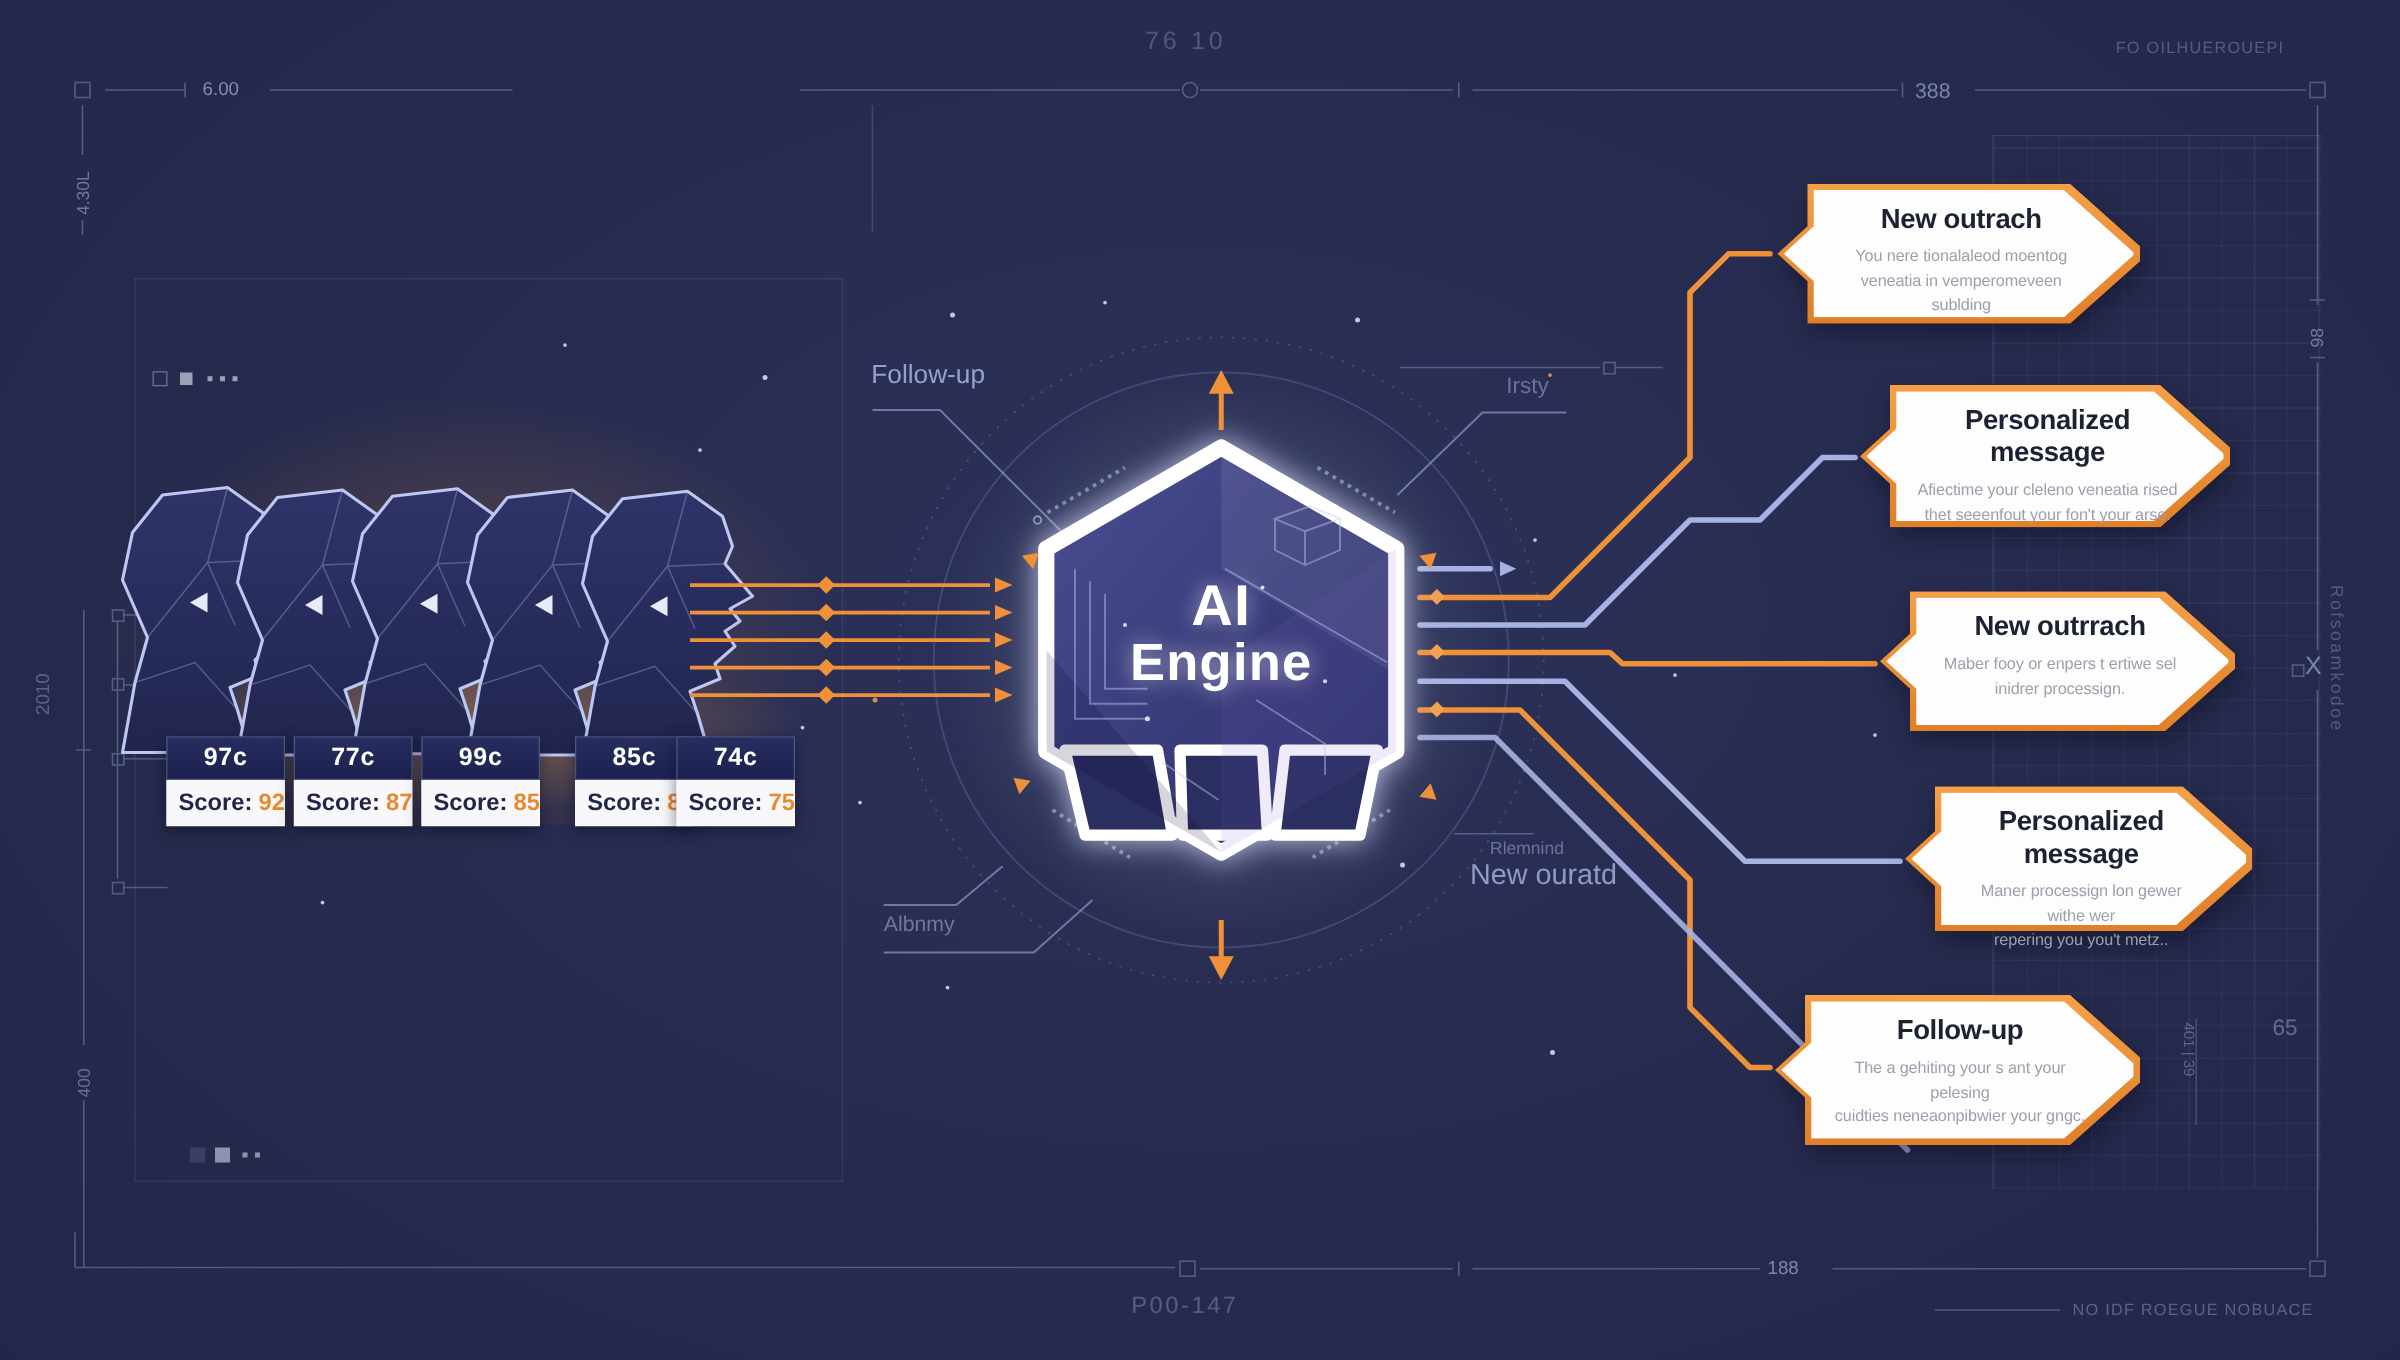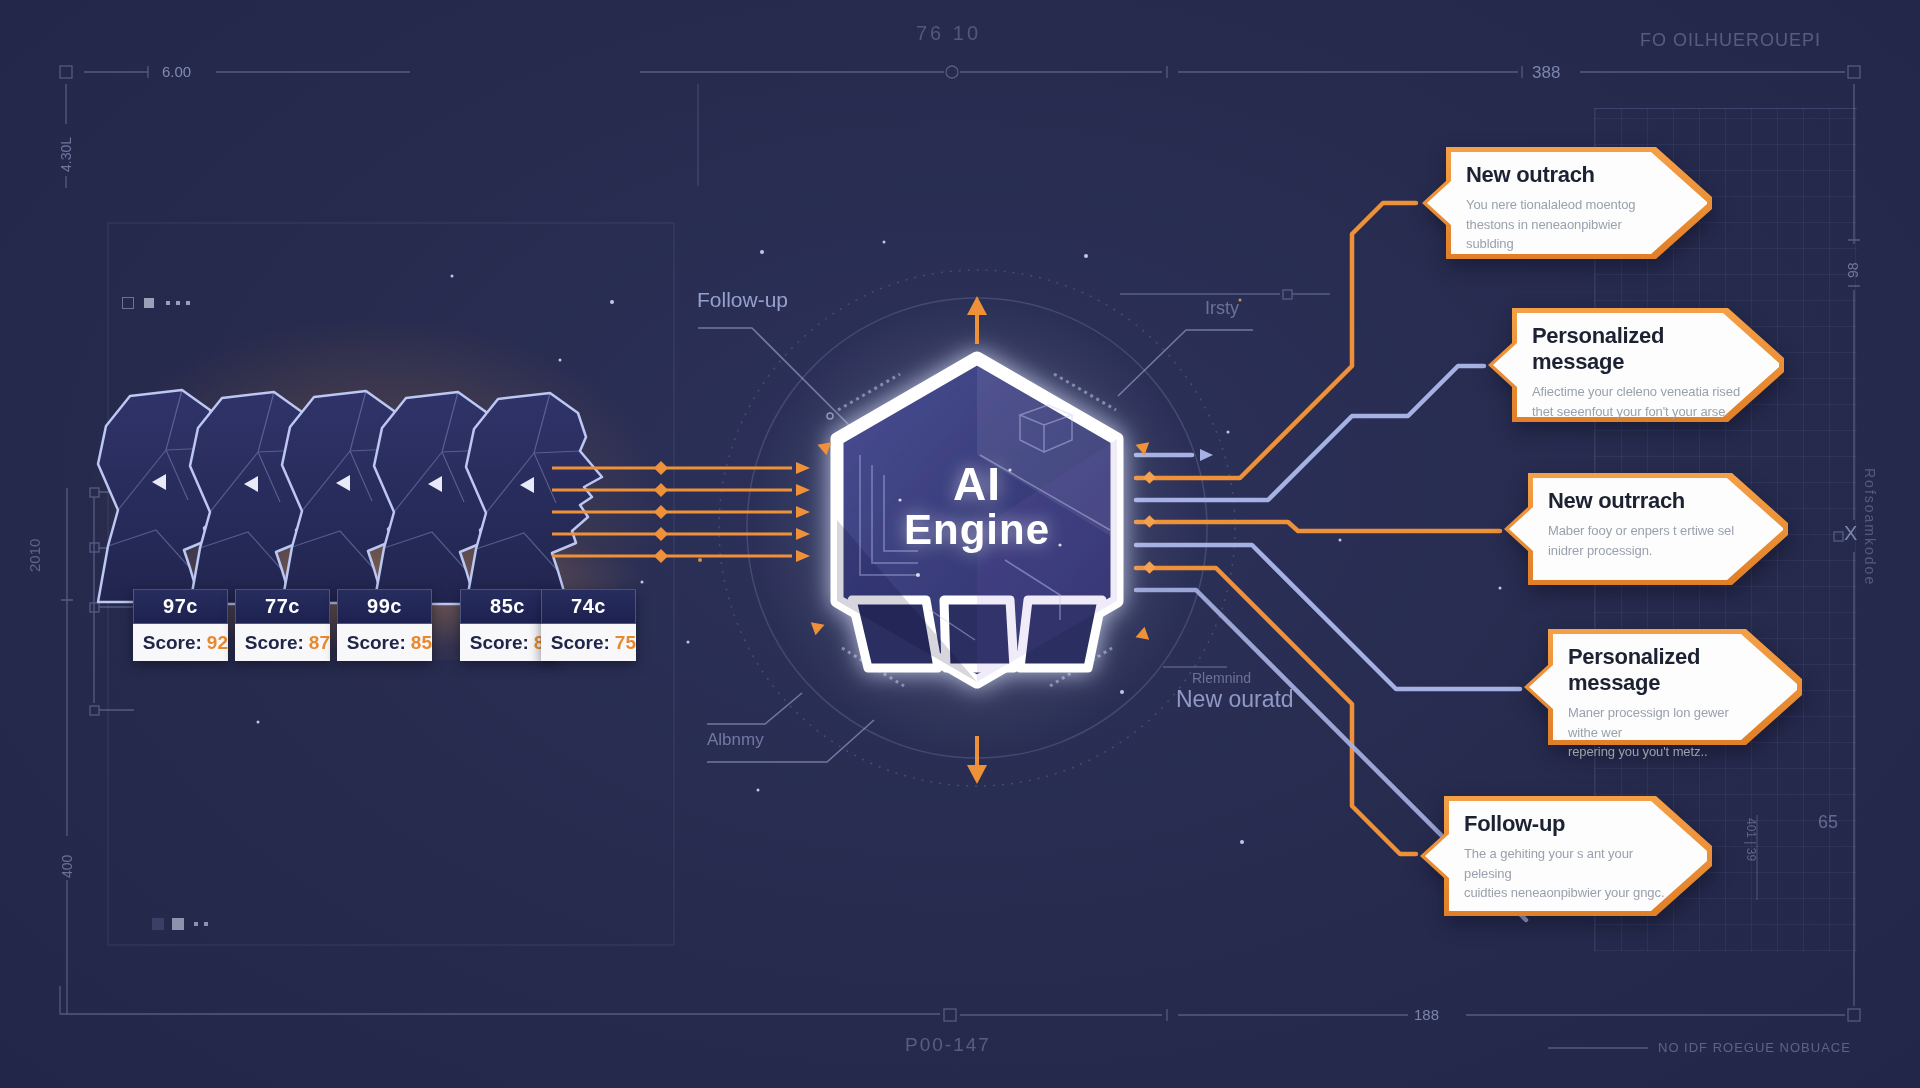--- a/index.html
+++ b/index.html
@@ -39,21 +39,21 @@
   #engine-title .l1{font-size:46px;font-weight:800;letter-spacing:1px;}
   #engine-title .l2{font-size:42px;font-weight:800;letter-spacing:1px;}
   
   .card{filter:drop-shadow(2px 8px 10px rgba(8,10,28,.45));}
   .card-shape,.card-inner{
     clip-path:polygon(26px 0, calc(100% - 56px) 0, 100% 50px, 100% calc(100% - 50px),
       calc(100% - 56px) 100%, 26px 100%, 26px calc(50% + 22px), 2px 50%, 26px calc(50% - 22px));
   }
   .card-shape{position:absolute;inset:0;background:linear-gradient(#f5a047,#e07f27);}
   .card-inner{position:absolute;inset:5px;background:#fdfdfd;}
-  .card-text{position:absolute;left:46px;top:15px;right:40px;}
+  .card-text{position:absolute;left:46px;top:15px;right:40px;text-align:center;}
   .card-title{font-size:22px;font-weight:bold;color:#1d2233;letter-spacing:-.3px;margin-bottom:7px;}
   .card-line{font-size:13px;color:#9aa1ad;line-height:1.5;letter-spacing:-.1px;}
   
   .callout{color:#a9b5e2;}
   
   .sq{position:absolute;}
 </style>
 </head>
 <body>
 
@@ -249,21 +249,21 @@
       <path d="M0,-7 L12,0 L0,7 Z" transform="translate(1140,632) rotate(40)" stroke="none"></path>
     </g>
   </svg>
 
   <div class="abs ann" style="left:162px;top:63px;font-size:15px;opacity:.75">6.00</div>
   <div class="abs ann vert" style="left:58px;top:172px;font-size:14px;opacity:.6">4.30L</div>
   <div class="abs ann vert" style="left:26px;top:572px;font-size:15px;opacity:.45">2010</div>
   <div class="abs ann vert" style="left:59px;top:878px;font-size:14px;opacity:.55">400</div>
   <div class="abs ann" style="left:916px;top:22px;font-size:20px;letter-spacing:3px;opacity:.35">76 10</div>
   <div class="abs ann" style="left:1532px;top:63px;font-size:17px;opacity:.7">388</div>
-  <div class="abs ann" style="left:1640px;top:30px;width:240px;text-align:left;font-size:18px;letter-spacing:1px;opacity:.4">FO OILHUEROUEPI</div>
+  <div class="abs ann" style="left:1640px;top:30px;width:240px;text-align:center;font-size:13px;letter-spacing:1px;opacity:.4">FO OILHUEROUEPI</div>
   <div class="abs ann vert" style="left:1845px;top:278px;font-size:14px;opacity:.6">98</div>
   <div class="abs ann" style="left:1844px;top:522px;font-size:20px;opacity:.7">X</div>
   <div class="abs ann vertdown" style="left:1862px;top:468px;font-size:14px;letter-spacing:2px;opacity:.38">Rofsoamkodoe</div>
   <div class="abs ann" style="left:1818px;top:812px;font-size:18px;opacity:.5">65</div>
   <div class="abs ann vertdown" style="left:1744px;top:818px;font-size:12px;opacity:.45">401 | 39</div>
   <div class="abs ann" style="left:905px;top:1034px;font-size:19px;letter-spacing:2px;opacity:.4">P00-147</div>
   <div class="abs ann" style="left:1414px;top:1006px;font-size:15px;opacity:.7">188</div>
   <div class="abs ann" style="left:1658px;top:1040px;font-size:13px;letter-spacing:1px;opacity:.45">NO IDF ROEGUE NOBUACE</div>
 
   <div class="abs callout" style="left:697px;top:288px;font-size:21px;opacity:.85">Follow-up</div>
@@ -326,21 +326,21 @@
     <div class="l1">AI</div>
     <div class="l2">Engine</div>
   </div>
 
   <div class="abs card" style="left:1420px;top:147px;width:292px;height:112px">
     <div class="card-shape"></div>
       <div class="card-inner"></div>
     <div class="card-text">
       <div class="card-title">New outrach</div>
       <div class="card-line">You nere tionalaleod moentog</div>
-      <div class="card-line">thestons in neneaonpibwier sublding</div>
+      <div class="card-line">veneatia in vemperomeveen sublding</div>
     </div>
   </div>
   <div class="abs card" style="left:1486px;top:308px;width:298px;height:114px">
     <div class="card-shape"></div>
       <div class="card-inner"></div>
     <div class="card-text">
       <div class="card-title">Personalized message</div>
       <div class="card-line">Afiectime your cleleno veneatia rised</div>
       <div class="card-line">thet seeenfout your fon't your arse.</div>
     </div>

